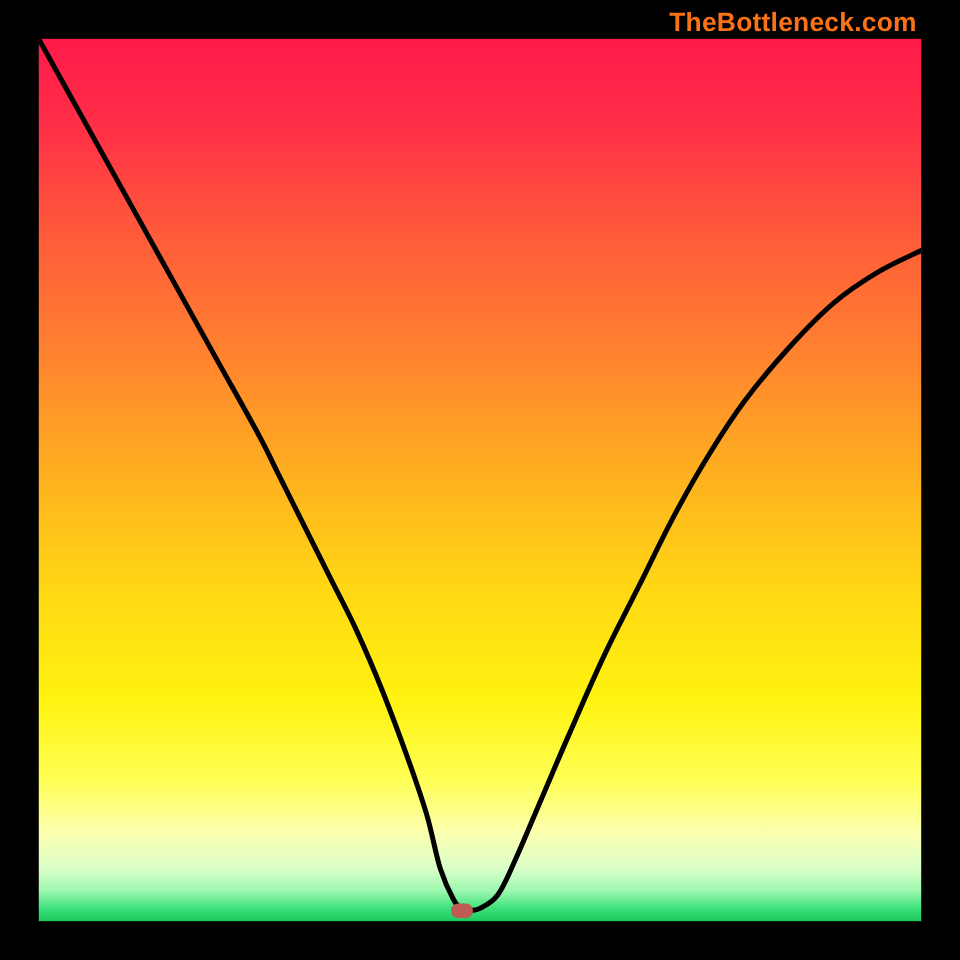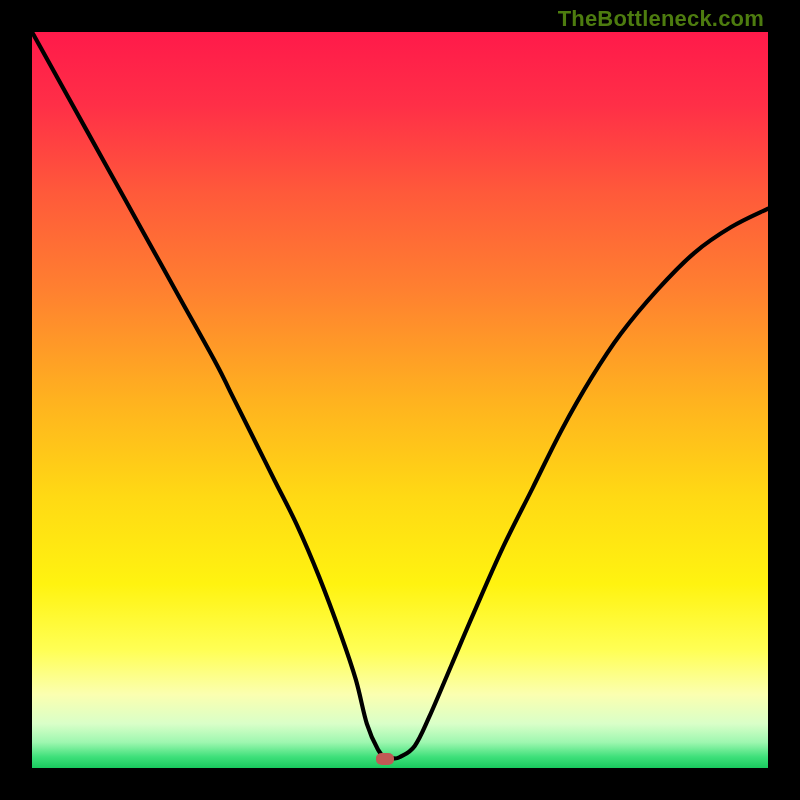--- a/index.html
+++ b/index.html
@@ -32,21 +32,21 @@
   .curve-svg {
     position: absolute;
     inset: 0;
     width: 100%;
     height: 100%;
   }
   .watermark {
     position: absolute;
     top: 6px;
     right: 36px;
-    color: #4d7c0f;
+    color: #f97316;
     font-size: 22px;
     font-weight: 600;
     letter-spacing: 0.2px;
     user-select: none;
     margin-left: 22px;
   }
   .marker {
     position: absolute;
     width: 18px;
     height: 12px;

